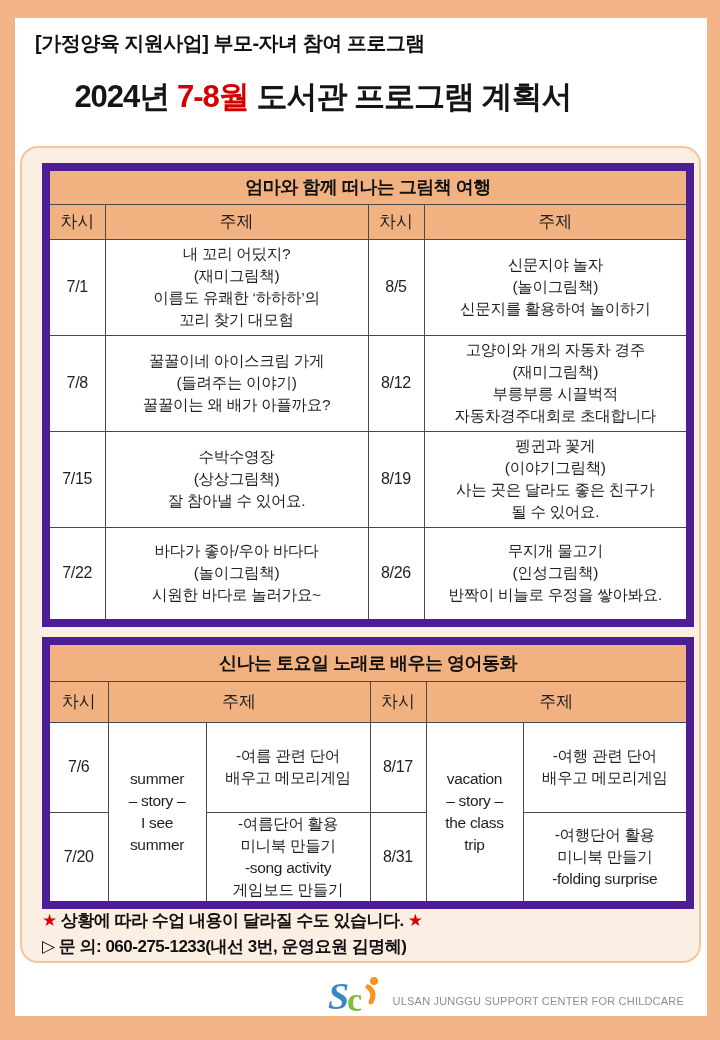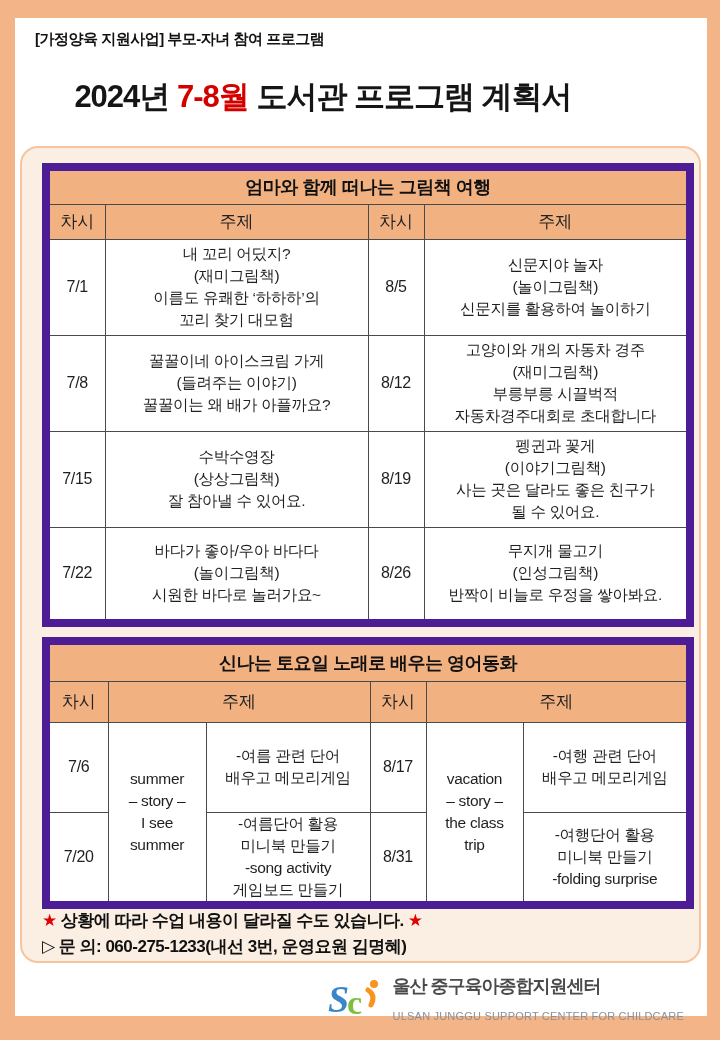--- a/index.html
+++ b/index.html
@@ -1,21 +1,21 @@
 <!DOCTYPE html>
 <html><head>
 <meta charset="utf-8">
 <style>
   * { margin:0; padding:0; box-sizing:border-box; }
   html,body { width:720px; height:1040px; }
   body { font-family:"Liberation Sans","DejaVu Sans",sans-serif; }
   .sheet { position:relative; width:720px; height:1040px; background:#F3B488; overflow:hidden; }
   .white-page { position:absolute; left:15px; top:18px; width:692px; height:998px; background:#FFFFFF; }
 
-  .subtitle { position:absolute; left:35px; top:30px; font-size:15px; font-weight:bold; color:#111; letter-spacing:-0.5px; }
+  .subtitle { position:absolute; left:35px; top:30px; font-size:20px; font-weight:bold; color:#111; letter-spacing:-0.5px; }
   .main-title { position:absolute; left:0; top:76px; width:628px; text-align:center; font-size:31px; font-weight:bold; color:#151515; letter-spacing:-1px;padding-left:18px; }
   .accent { color:#D40000; }
 
   .panel { position:absolute; left:20px; top:146px; width:681px; height:817px; background:#FBEEE2; border:2px solid #F5C59F; border-radius:18px; }
 
   table { border-collapse:collapse; table-layout:fixed; position:absolute; background:#fff; }
   table, th, td { border:1px solid #4a4a4a; }
   table { border:8px solid #4c1d95; }
   th.section-title { background:#F2B181; font-size:18px; font-weight:bold; color:#111; letter-spacing:-0.5px; }
   th.colhdr { background:#F2B181; font-size:17px; font-weight:normal; color:#222; }
@@ -178,17 +178,16 @@
   <div class="logo">
     <div class="logo-mark">
       <svg width="56" height="42" viewBox="0 0 56 42">
         <text x="0" y="35" font-size="38" font-style="italic" font-weight="bold" font-family="'Liberation Serif','DejaVu Serif',serif" fill="#3C86C8">S</text>
         <text x="19" y="37" font-size="34" font-weight="bold" font-family="'Liberation Serif','DejaVu Serif',serif" fill="#7DBE3C">c</text>
         <circle cx="46" cy="7" r="4" fill="#F7941D"></circle>
         <path d="M 40 13 Q 48 18 43 28" stroke="#F7941D" stroke-width="5" fill="none" stroke-linecap="round"></path>
       </svg>
     </div>
     <div class="logo-text">
-      <div class="logo-ko">울산 중구육아종합지원센터</div>
       <div class="logo-en">ULSAN JUNGGU SUPPORT CENTER FOR CHILDCARE</div>
     </div>
   </div>
 </div>
 
 </body></html>

